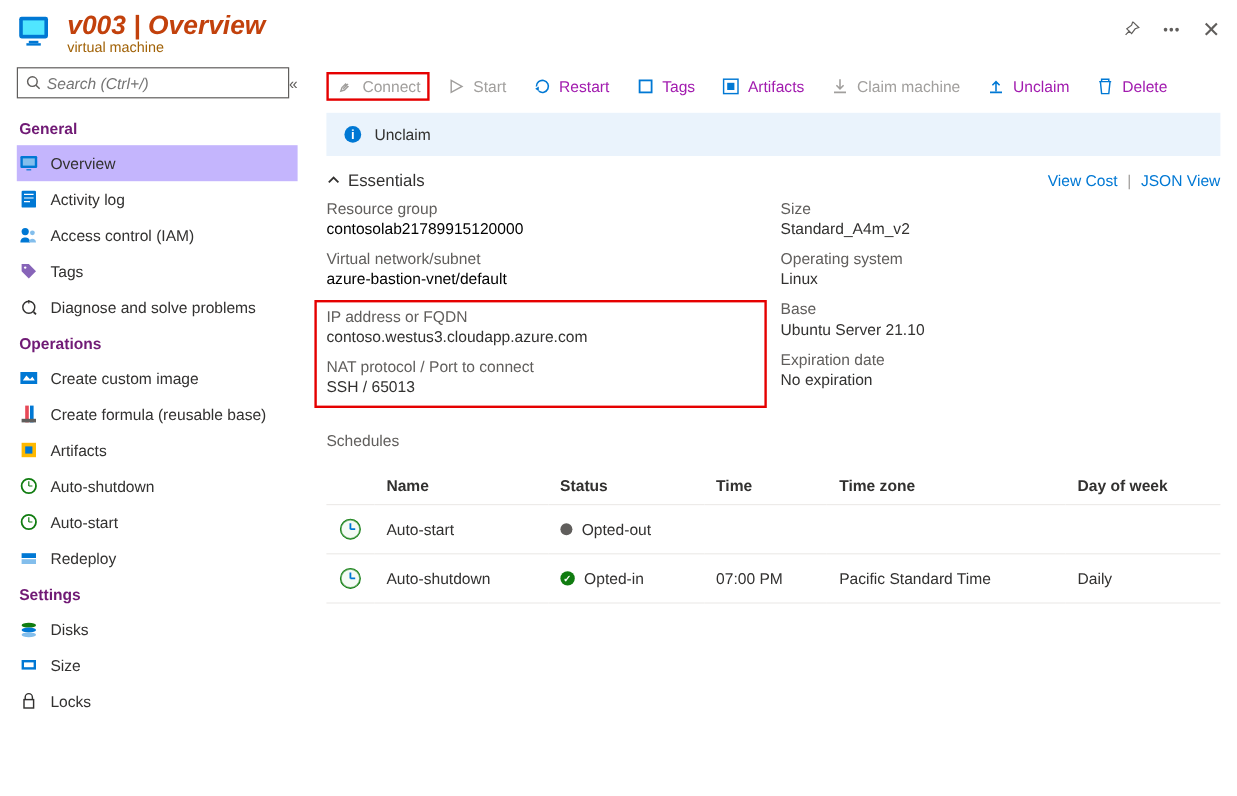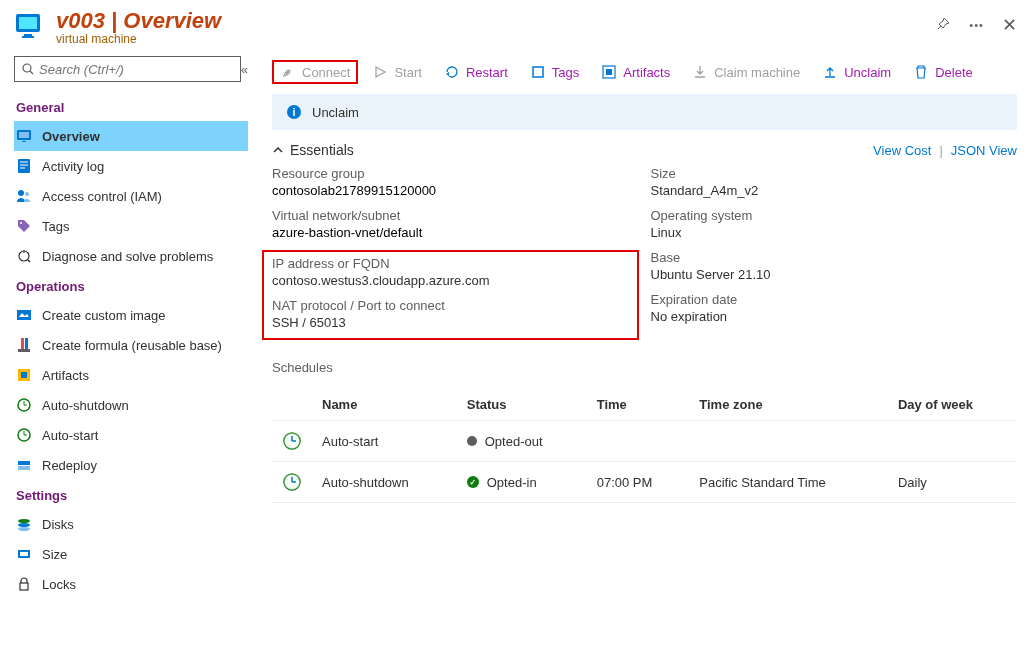--- a/index.html
+++ b/index.html
@@ -19,21 +19,21 @@
     
     .sidebar { width: 258px; border-right: none; padding: 6px 10px 0 14px; overflow-y: auto; }
     .search-row { display: flex; align-items: center; gap: 0; margin-bottom: 10px; }
     .search-box { flex: 1; display: flex; align-items: center; border: 1px solid #605e5c; padding: 4px 6px; height: 26px; }
     .search-box svg { margin-right: 4px; }
     .search-input { border: none; outline: none; flex: 1; font-size: 13px; font-style: italic; color: #605e5c; }
     .collapse-btn { color: #605e5c; cursor: pointer; font-size: 13px; }
     
     .side-section-title { font-size: 13px; font-weight: 600; color: #701a75; padding: 8px 0 6px 2px; }
     .side-item { display: flex; align-items: center; padding: 7px 4px 7px 2px; cursor: pointer; gap: 10px; color: #323130; }
-    .side-item.selected { background: #7dd3fc; font-weight: bold; }
+    .side-item.selected { background: #c4b5fd; }
     .side-item-icon { width: 16px; height: 16px; flex-shrink: 0; display: flex; align-items: center; justify-content: center; }
     
     .main { flex: 1; padding: 10px 14px 0 14px; overflow-y: auto; }
     
     .toolbar { display: flex; align-items: center; gap: 6px; margin-bottom: 10px; flex-wrap: wrap; }
     .tb-item { display: flex; align-items: center; gap: 6px; padding: 4px 8px; cursor: pointer; color: #a21caf; }
     .tb-item.disabled { color: #a19f9d; }
     .tb-item.highlighted { border: 2px solid #e50000; padding: 2px 6px; }
     .tb-icon { width: 16px; height: 16px; display: flex; align-items: center; justify-content: center; }
     

